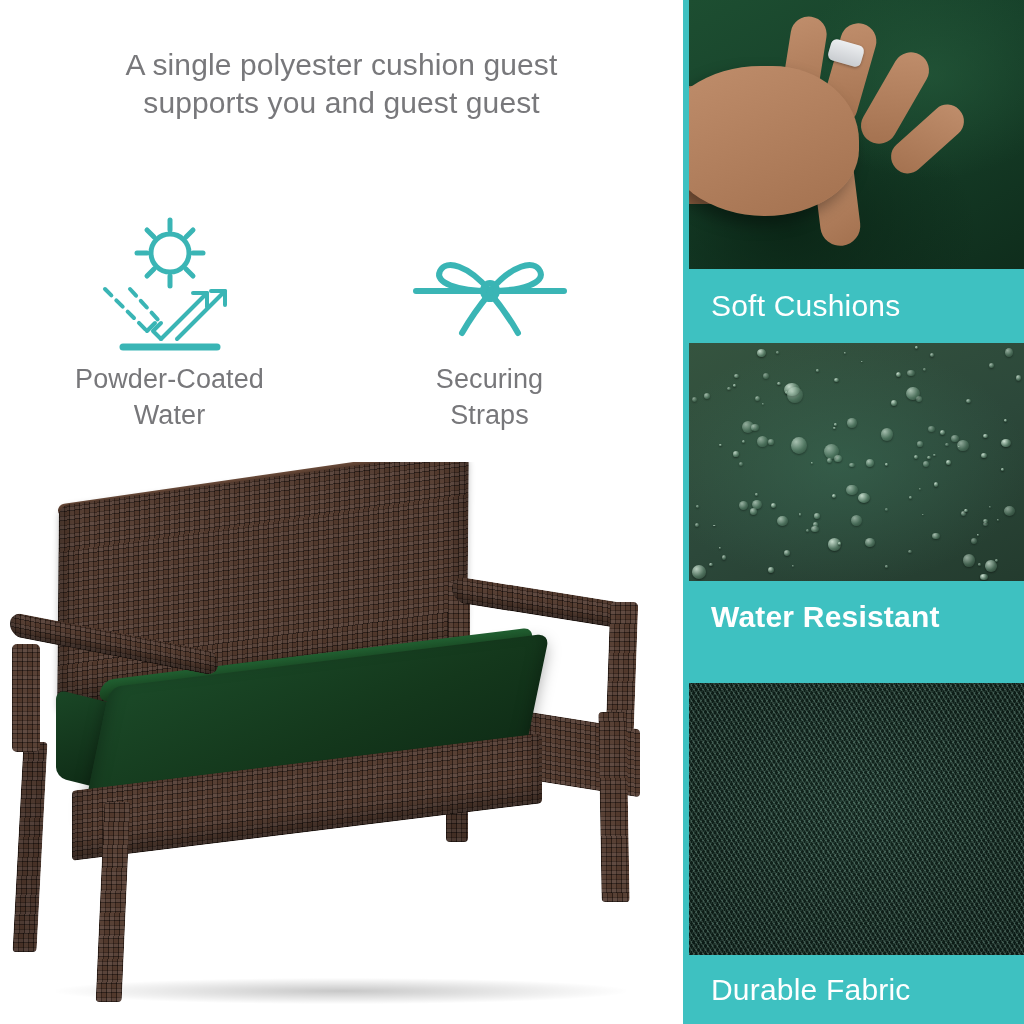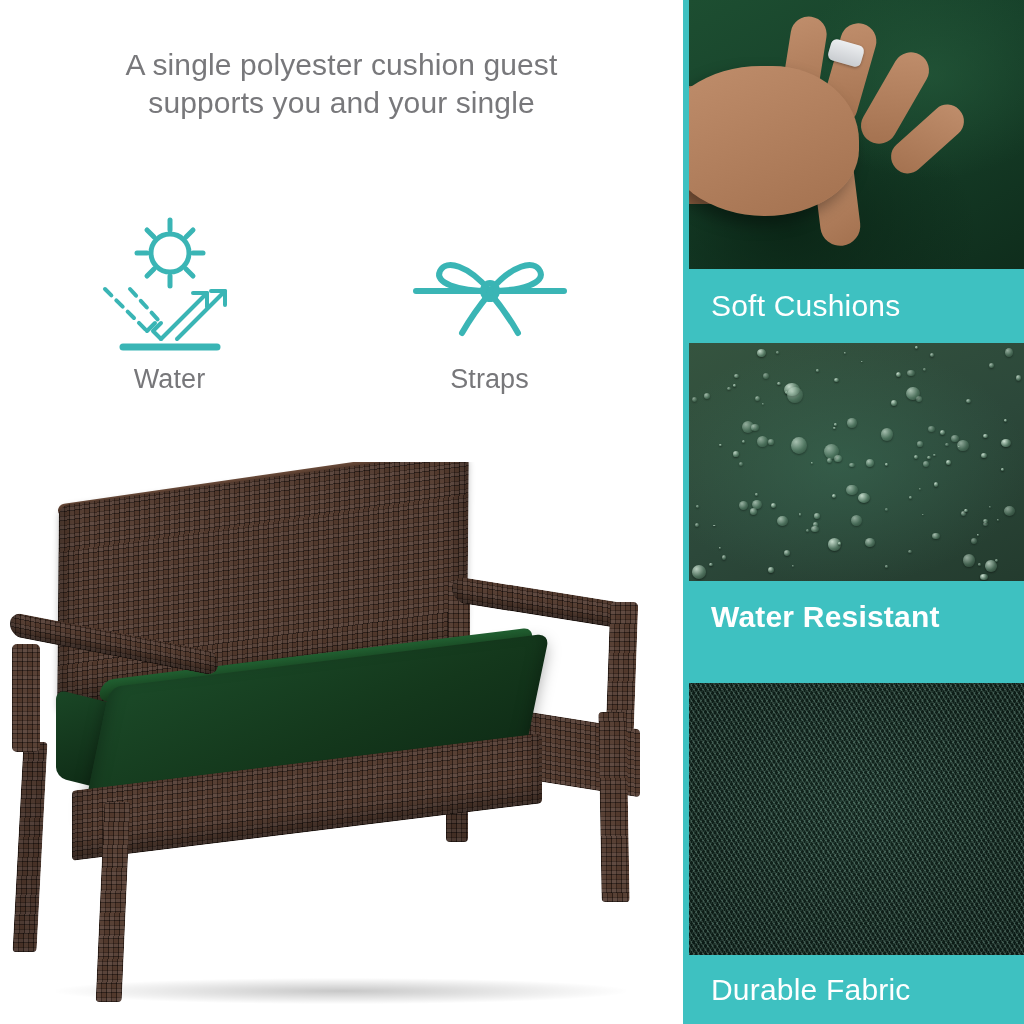--- a/index.html
+++ b/index.html
@@ -236,21 +236,21 @@
   #caption-durable-fabric{ top:955px; height:69px; }
 </style>
 </head>
 <body>
 
 <div id="left-column">
 
   <div id="headline-block">
     <div id="subheadline">
       <div>A single polyester cushion guest</div>
-      <div>supports you and your single</div>
+      <div>supports you and guest guest</div>
     </div>
   </div>
 
   <div id="feature-row">
 
     <div class="feature-item" id="feature-item-steel">
       <div class="feature-icon-wrap">
         <svg width="150" height="140" viewBox="0 0 150 140">
           <g stroke="#3ab5b5" fill="none" stroke-width="5" stroke-linecap="round">
             <circle cx="75" cy="36" r="19"></circle>
@@ -272,38 +272,40 @@
             <polyline points="66,106 58,114 66,122"></polyline>
             <polyline points="66,122 112,76"></polyline>
             <polyline points="98,76 112,76 112,90"></polyline>
             <polyline points="82,122 130,74"></polyline>
             <polyline points="116,74 130,74 130,88"></polyline>
           </g>
           <line x1="28" y1="130" x2="122" y2="130" stroke="#3ab5b5" stroke-width="7" stroke-linecap="round"></line>
         </svg>
       </div>
       <div class="feature-label">
+        <div>Powder-Coated</div>
         <div>Water</div>
       </div>
     </div>
 
     <div class="feature-item" id="feature-item-straps">
       <div class="feature-icon-wrap">
         <svg width="160" height="110" viewBox="0 0 160 110">
           <g stroke="#3ab5b5" fill="none" stroke-width="6" stroke-linecap="round" stroke-linejoin="round">
             <line x1="6" y1="52" x2="154" y2="52"></line>
             <path d="M80 52 C 58 26, 36 20, 30 32 C 24 44, 48 52, 80 52 Z"></path>
             <path d="M80 52 C 102 26, 124 20, 130 32 C 136 44, 112 52, 80 52 Z"></path>
             <path d="M80 54 C 70 66, 60 80, 52 94"></path>
             <path d="M80 54 C 90 66, 100 80, 108 94"></path>
             <ellipse cx="80" cy="52" rx="7" ry="8"></ellipse>
           </g>
         </svg>
       </div>
       <div class="feature-label">
+        <div>Securing</div>
         <div>Straps</div>
       </div>
     </div>
 
   </div>
 
   <div id="product-photo">
     <div id="bench-stage">
       <div id="bench-shadow"></div>
       <div id="leg-back-left" class="wicker"></div>

